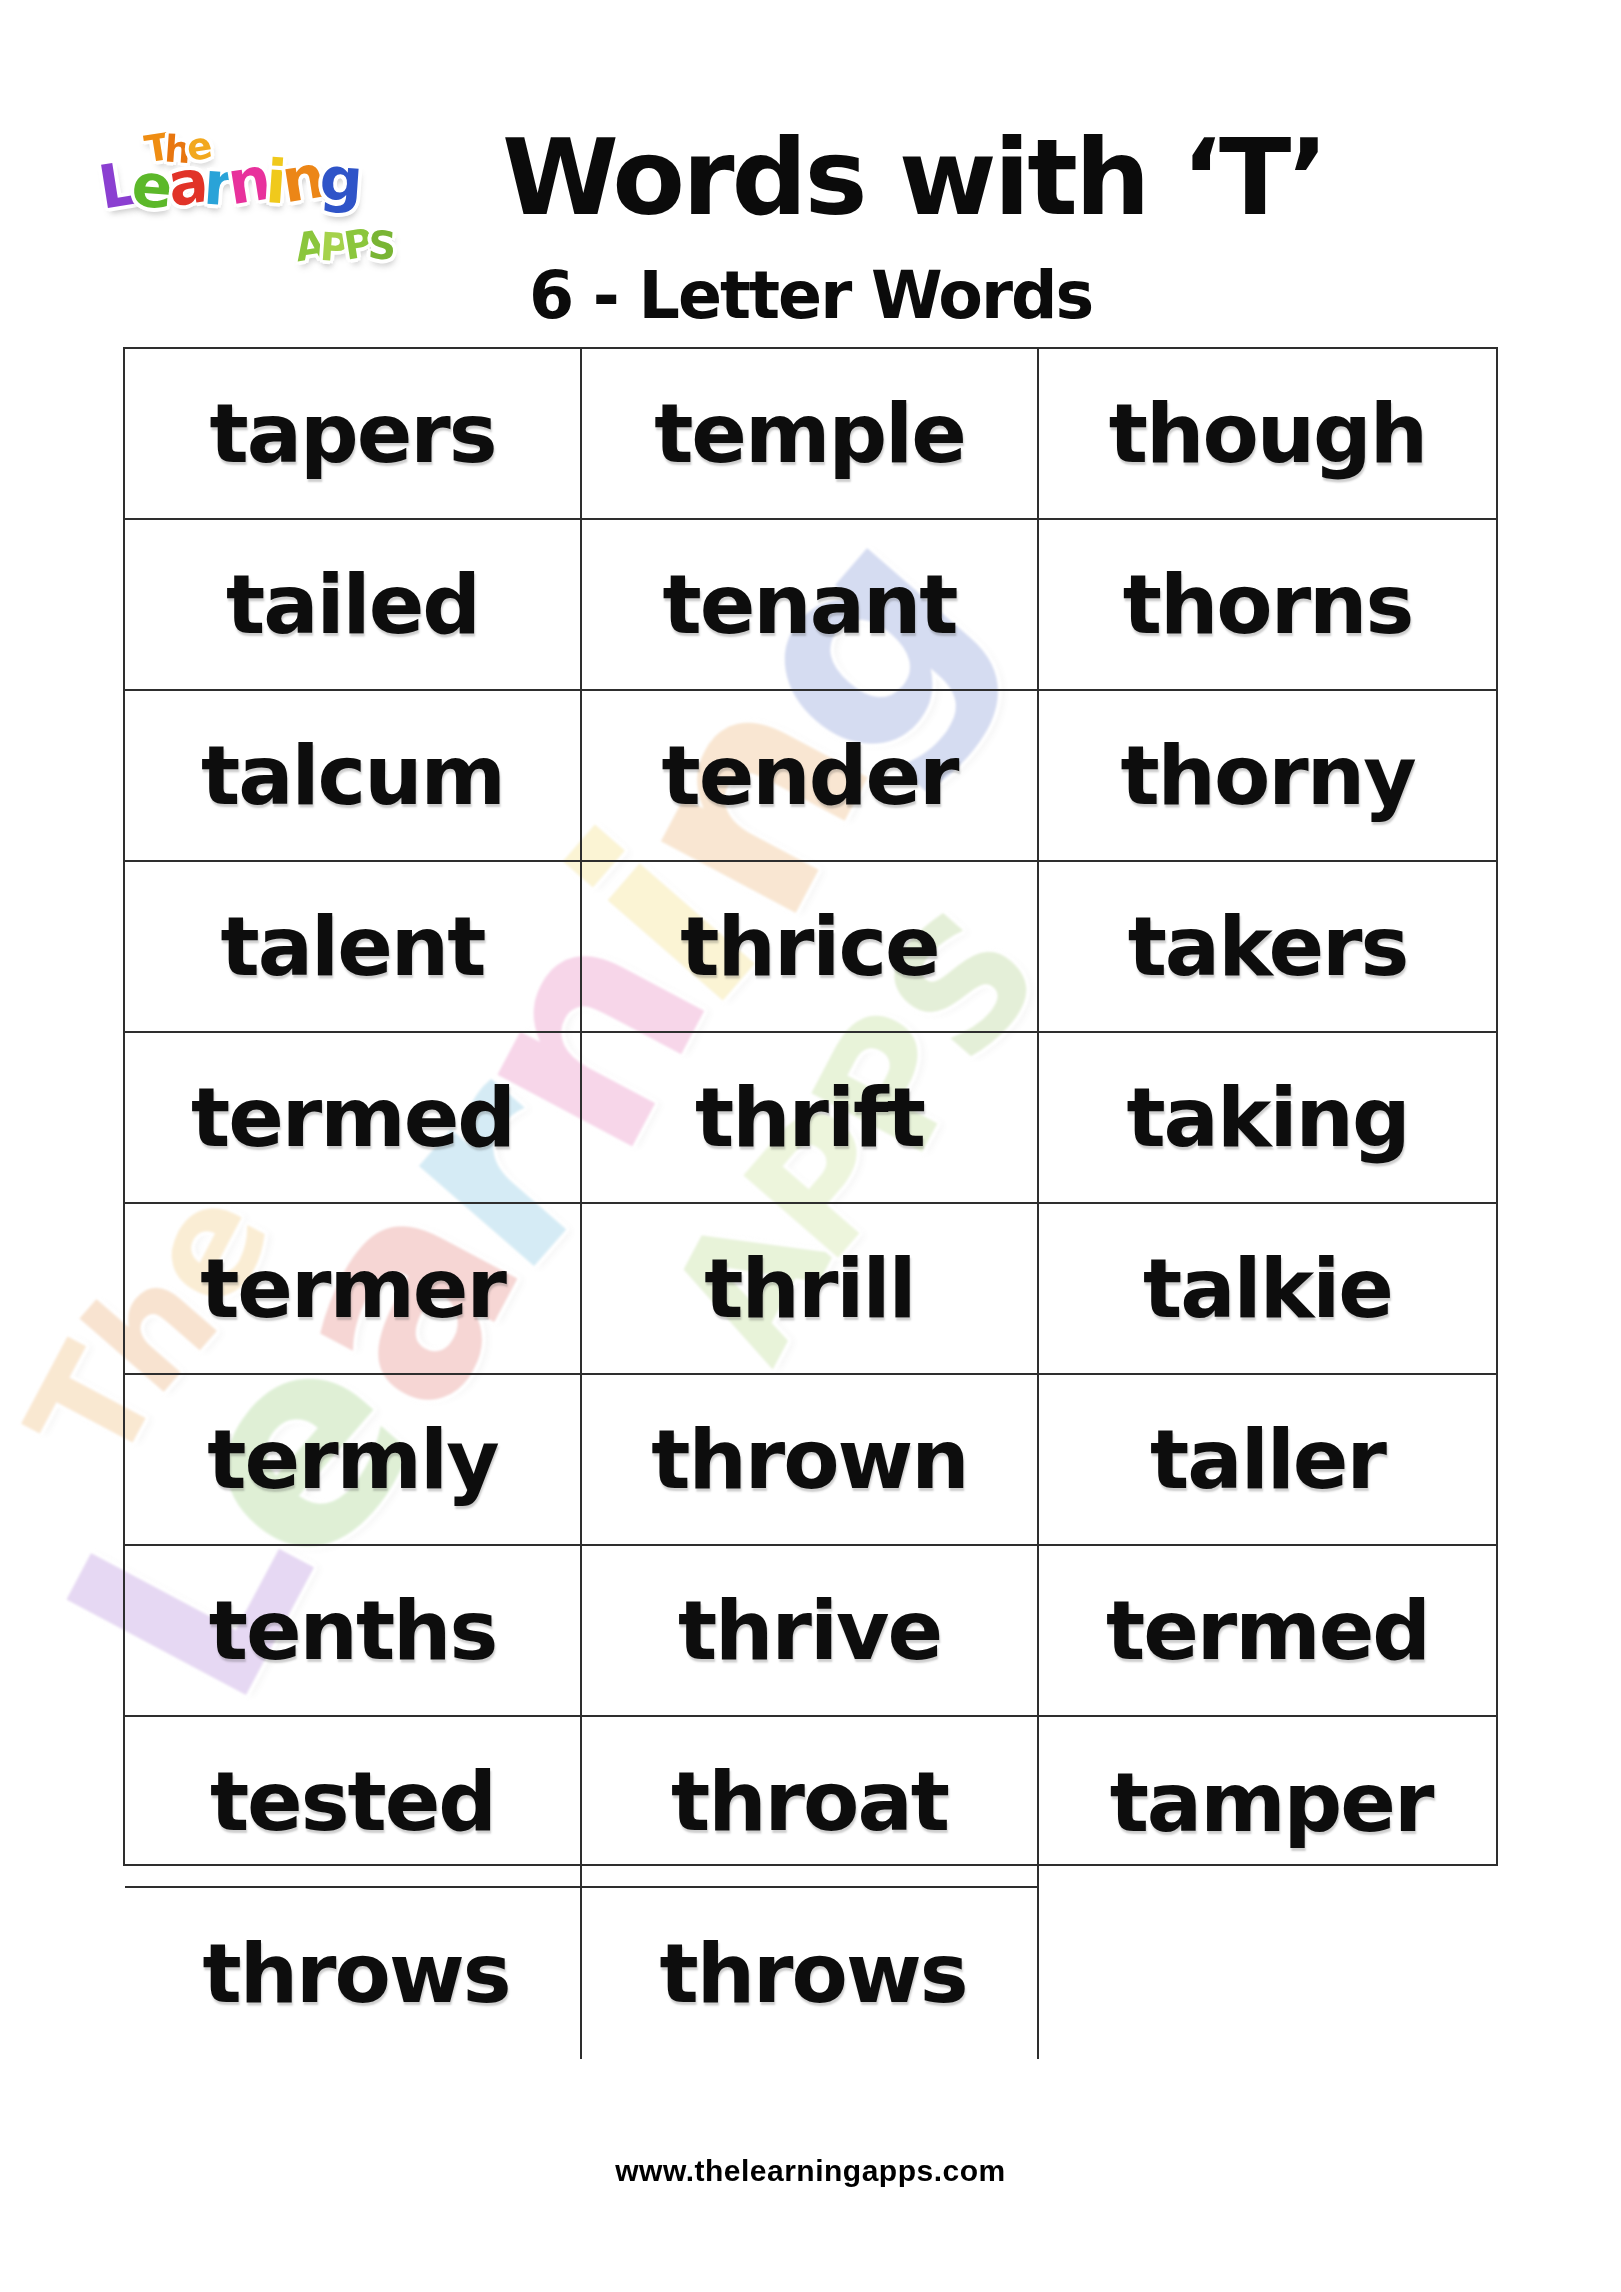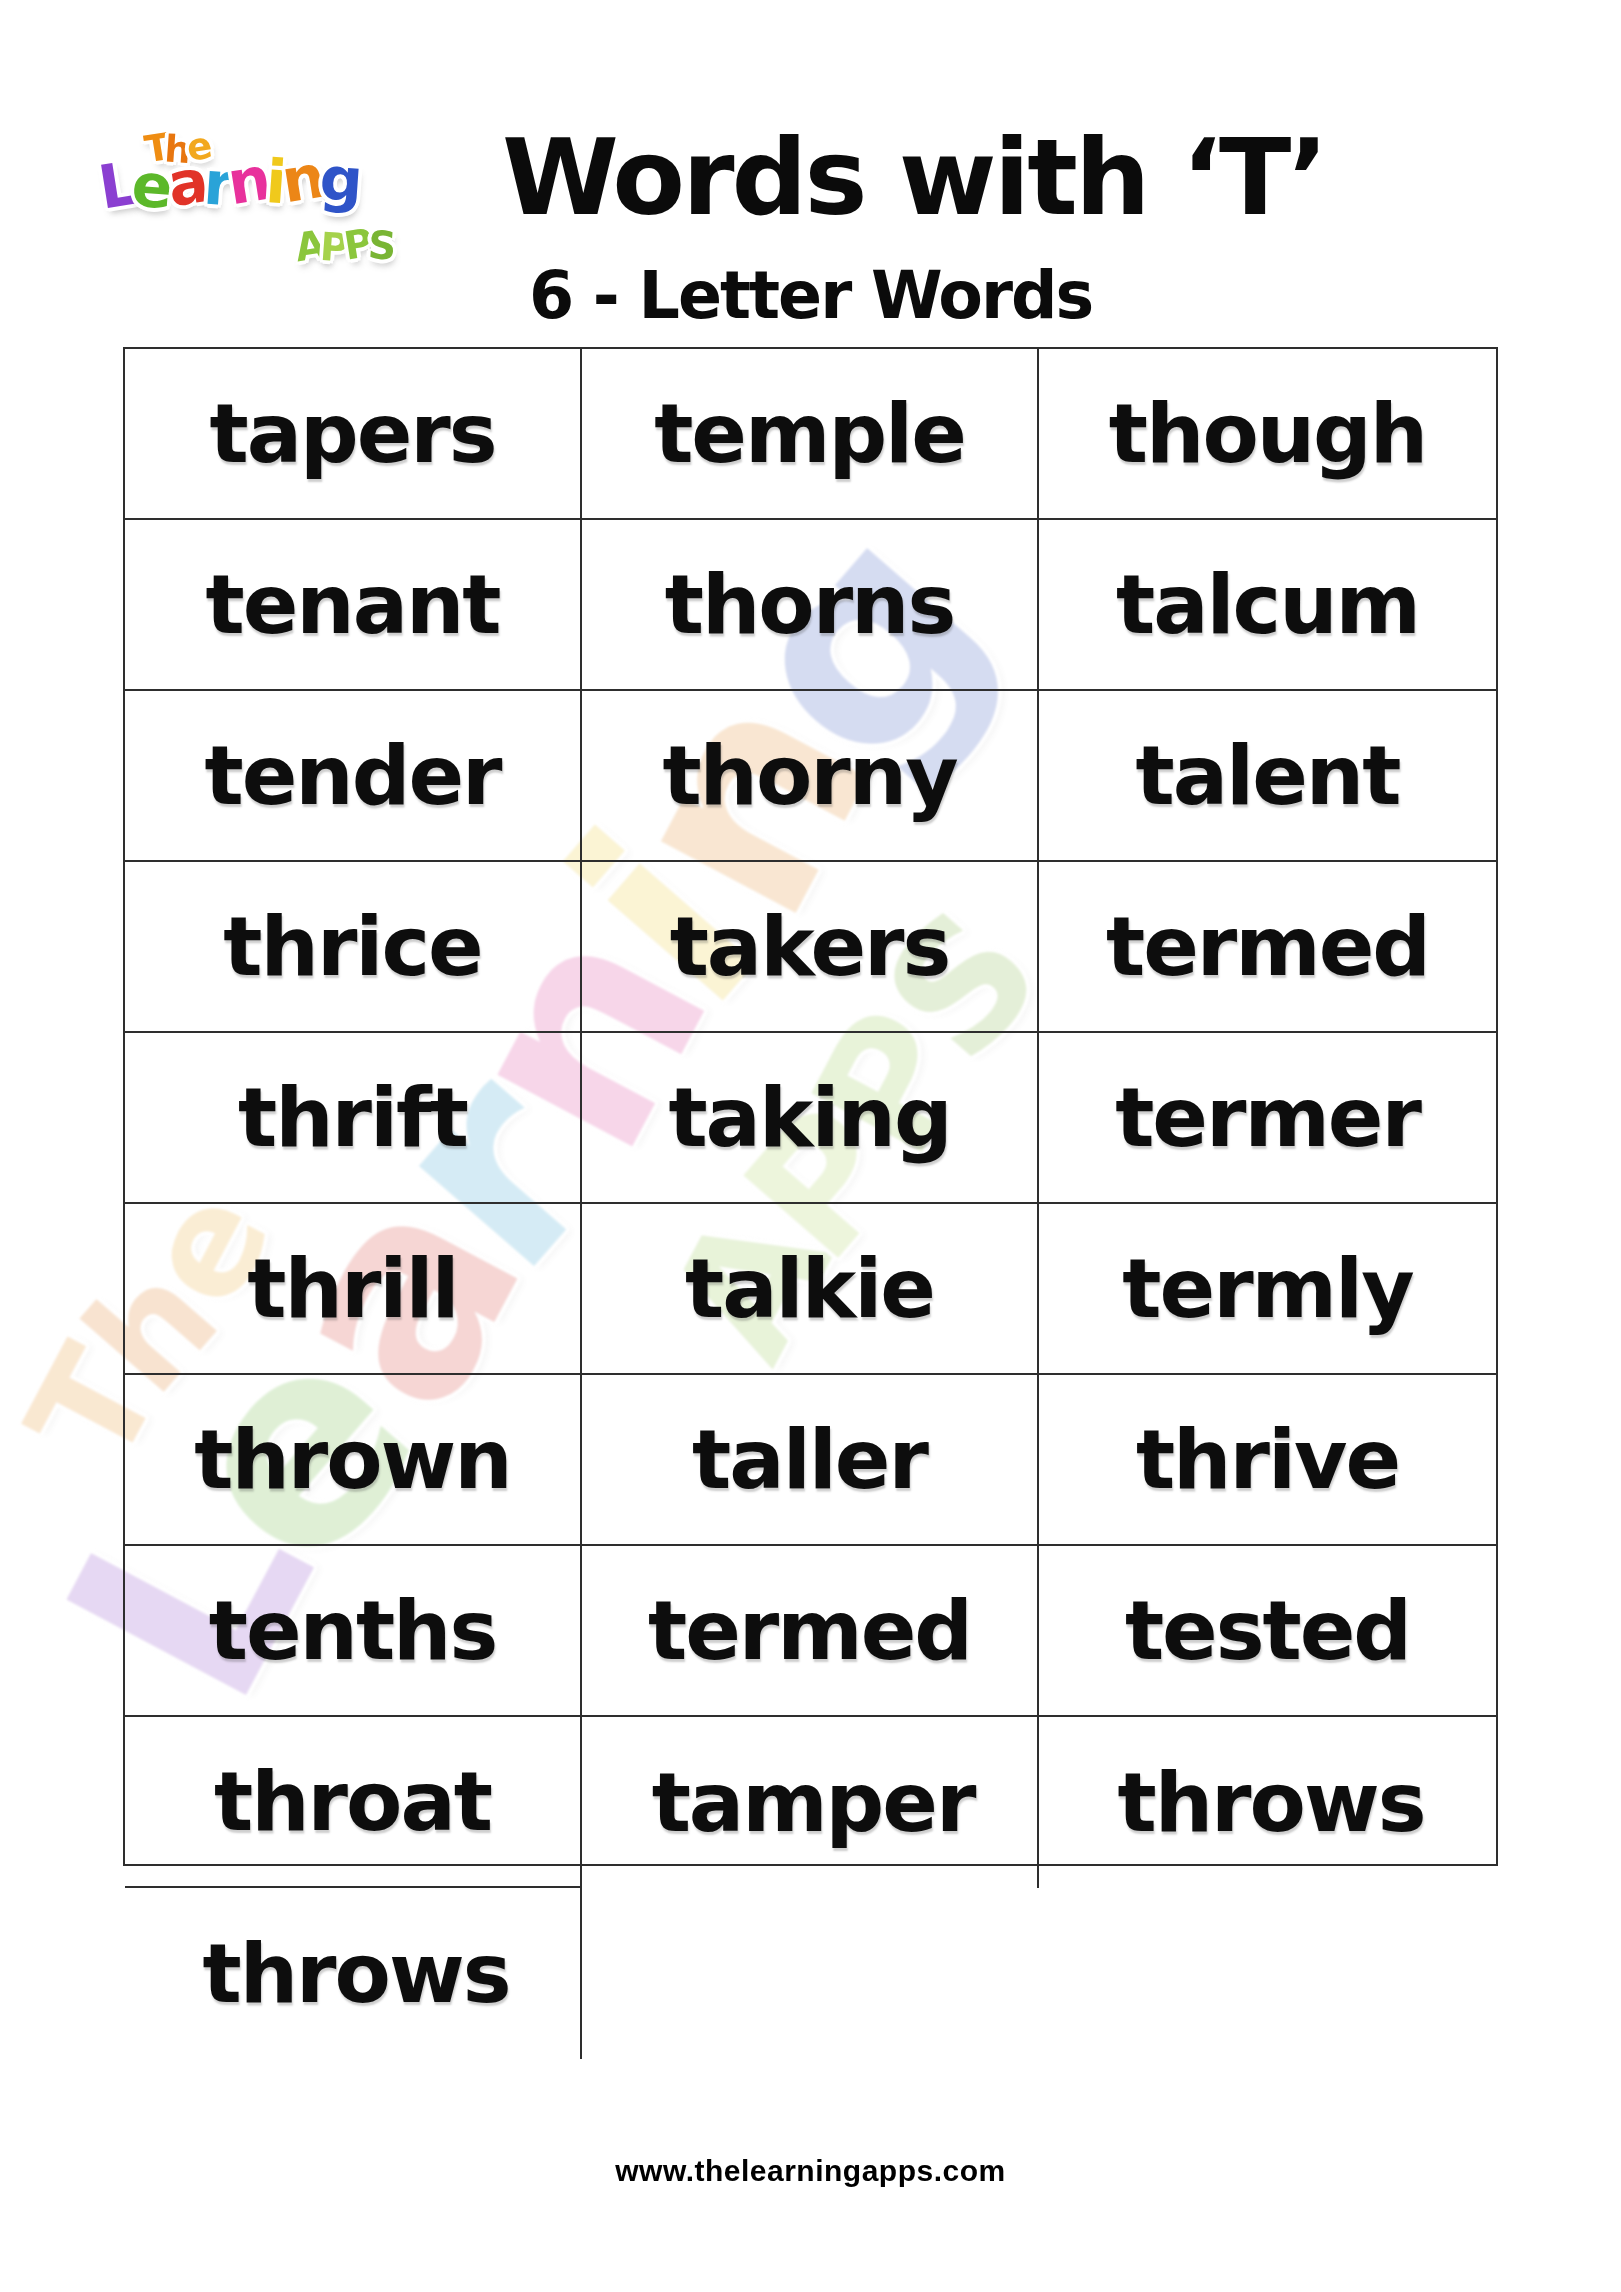--- a/index.html
+++ b/index.html
@@ -112,39 +112,40 @@
         <div class="logo-line line-the"><span class="logo-letter" style="color: rgb(239, 141, 18);">T</span><span class="logo-letter" style="color: rgb(232, 118, 15);">h</span><span class="logo-letter" style="color: rgb(242, 168, 30);">e</span></div>
         <div class="logo-line line-learning"><span class="logo-letter" style="color: rgb(139, 63, 209);">L</span><span class="logo-letter" style="color: rgb(92, 184, 42);">e</span><span class="logo-letter" style="color: rgb(225, 51, 40);">a</span><span class="logo-letter" style="color: rgb(41, 163, 216);">r</span><span class="logo-letter" style="color: rgb(232, 49, 156);">n</span><span class="logo-letter" style="color: rgb(240, 201, 28);">i</span><span class="logo-letter" style="color: rgb(236, 134, 23);">n</span><span class="logo-letter" style="color: rgb(47, 84, 200);">g</span></div>
         <div class="logo-line line-apps"><span class="logo-letter" style="color: rgb(139, 198, 60);">A</span><span class="logo-letter" style="color: rgb(165, 210, 75);">P</span><span class="logo-letter" style="color: rgb(139, 198, 60);">P</span><span class="logo-letter" style="color: rgb(121, 181, 52);">S</span></div>
       </div>
   </div>
 
   <div class="word-table" id="word-table">
       <div class="cell">tapers</div>
       <div class="cell">temple</div>
       <div class="cell">though</div>
+      <div class="cell">tailed</div>
       <div class="cell">tenant</div>
       <div class="cell">thorns</div>
       <div class="cell">talcum</div>
       <div class="cell">tender</div>
       <div class="cell">thorny</div>
       <div class="cell">talent</div>
       <div class="cell">thrice</div>
       <div class="cell">takers</div>
       <div class="cell">termed</div>
       <div class="cell">thrift</div>
       <div class="cell">taking</div>
       <div class="cell">termer</div>
       <div class="cell">thrill</div>
       <div class="cell">talkie</div>
       <div class="cell">termly</div>
       <div class="cell">thrown</div>
       <div class="cell">taller</div>
+      <div class="cell">tenths</div>
       <div class="cell">thrive</div>
-      <div class="cell">tenths</div>
       <div class="cell">termed</div>
       <div class="cell">tested</div>
       <div class="cell">throat</div>
       <div class="cell">tamper</div>
       <div class="cell">throws</div>
       <div class="cell">throws</div>
     </div>
 
   <div class="footer">
     <span class="footer-url">www.thelearningapps.com</span>

